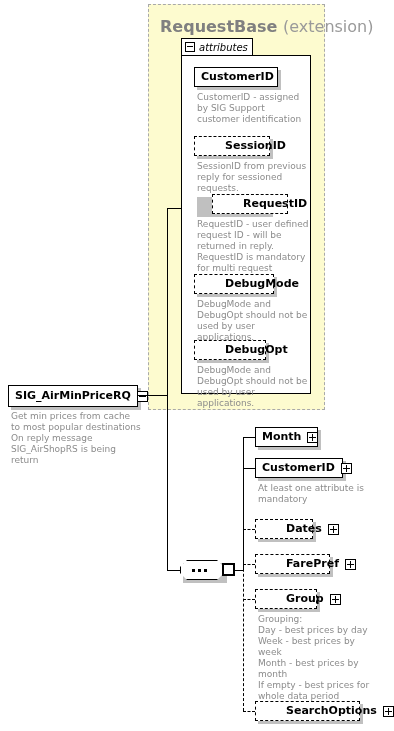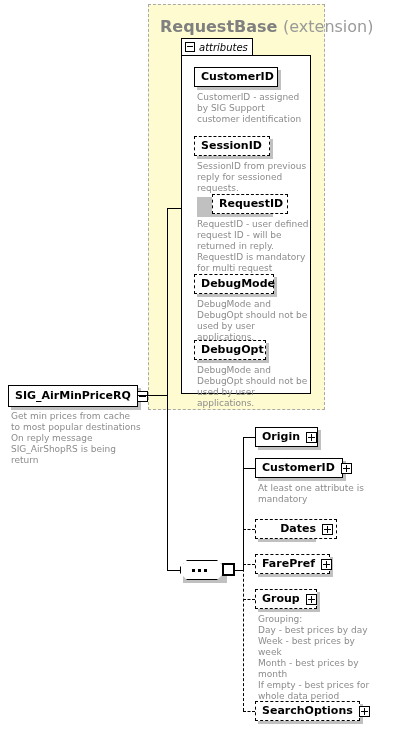--- a/index.html
+++ b/index.html
@@ -95,20 +95,21 @@
     background: #ffffff;
     border: 1px solid #000000;
     box-sizing: border-box;
     display: flex;
     align-items: center;
     height: 20px;
     white-space: nowrap;
   }
   .node.optional {
     border: 1px dashed #000000;
+    padding-left: 24px;
   }
   .node .node-label {
     font-size: 11px;
     font-weight: bold;
     color: #000000;
     padding: 0 6px;
     line-height: 18px;
   }
   
   .shadow {
@@ -281,35 +282,35 @@
 
 <div class="abs line-h" style="left:235px; top:570px; width:9px;"></div>
 
 <div class="abs line-v" style="left:243px; top:437px; height:133px;"></div>
 
 <div class="abs dline-v" style="left:243px; top:529px; height:182px;"></div>
 
 <div class="abs line-h" style="left:243px; top:437px; width:12px;"></div>
 <div class="abs shadow" style="left:258px; top:430px; width:63px; height:20px;"></div>
 <div class="abs node" style="left:255px; top:427px; width:63px; justify-content:space-between;">
-  <span class="node-label">Origin</span>
+  <span class="node-label">Month</span>
   <span class="pm plus"></span>
 </div>
 
 <div class="abs line-h" style="left:243px; top:468px; width:12px;"></div>
 <div class="abs shadow" style="left:258px; top:461px; width:88px; height:20px;"></div>
 <div class="abs node" style="left:255px; top:458px; width:88px; justify-content:space-between;">
   <span class="node-label">CustomerID</span>
   <span class="pm plus"></span>
 </div>
 <div class="abs doc" style="left:258px; top:483px; width:116px;">At least one attribute is mandatory</div>
 
 <div class="abs dline-h" style="left:243px; top:529px; width:12px;"></div>
 <div class="abs shadow" style="left:258px; top:522px; width:58px; height:20px;"></div>
-<div class="abs node optional" style="left:255px; top:519px; width:82px; justify-content:flex-end;">
+<div class="abs node optional" style="left:255px; top:519px; width:58px; justify-content:space-between;">
   <span class="node-label">Dates</span>
   <span class="pm plus"></span>
 </div>
 
 <div class="abs dline-h" style="left:243px; top:564px; width:12px;"></div>
 <div class="abs shadow" style="left:258px; top:557px; width:75px; height:20px;"></div>
 <div class="abs node optional" style="left:255px; top:554px; width:75px; justify-content:space-between;">
   <span class="node-label">FarePref</span>
   <span class="pm plus"></span>
 </div>

